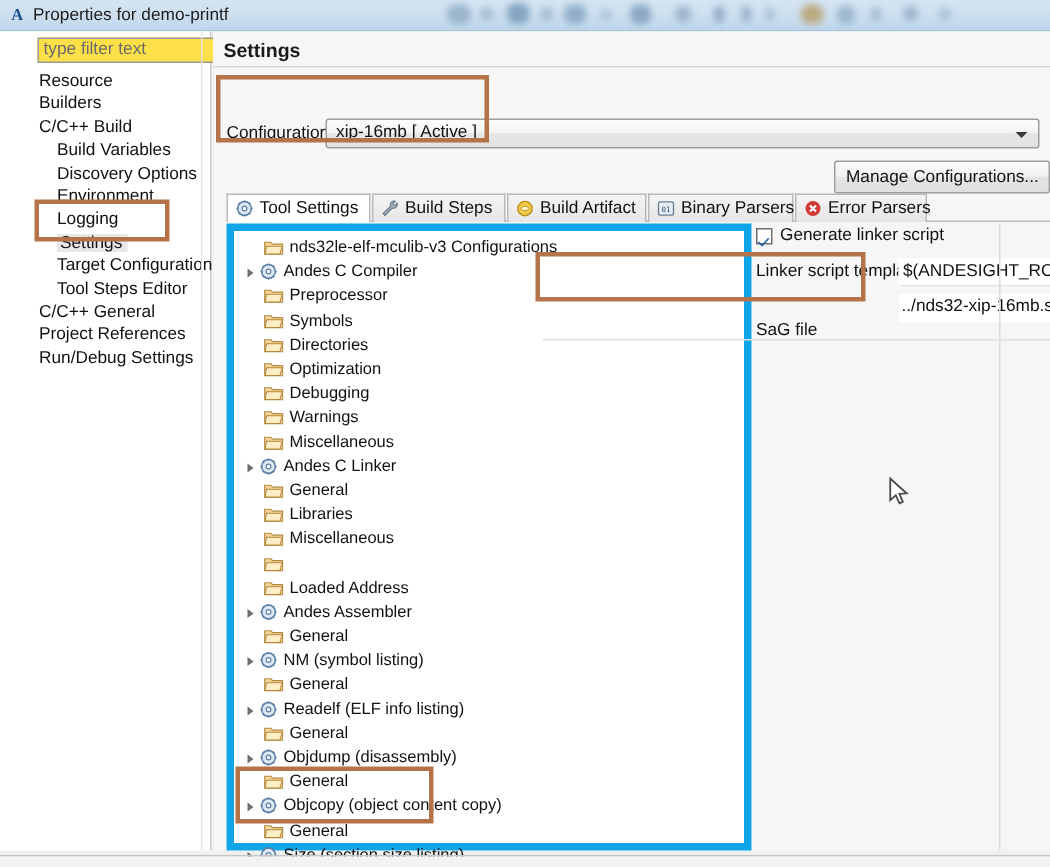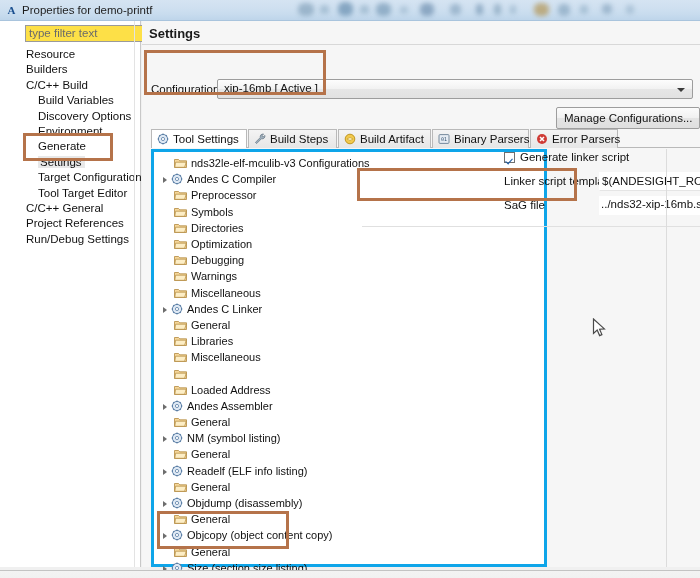--- a/index.html
+++ b/index.html
@@ -103,22 +103,22 @@
     border:1px solid #b9b9b9; border-bottom:none;
     background:linear-gradient(to bottom,#f4f4f4,#e6e6e6);
     display:flex; align-items:center; padding:0 7px 0 5px; font-size:11.5px; color:#111;
     white-space:nowrap;
   }
   .tab.active{ background:#ffffff; }
   .tab .tabicon{ margin-right:4px; display:inline-flex; align-items:center; }
 
   
   #tool-tree-panel{
-    position:absolute; left:9px; top:128px; width:396px; height:418px;
-    background:#fff; border:3px solid #0ea5e9;text-align:center;
+    position:absolute; left:9px; top:128px; width:350px; height:418px;
+    background:#fff; border:5px solid #0ea5e9;text-align:center;
   }
   #tool-tree{ position:absolute; left:0; top:3px; width:348px; }
   .ttrow{
     height:16.2px; line-height:16.2px; font-size:11px; color:#111;
     white-space:nowrap; position:relative; padding-left:8px;
     display:flex; align-items:center;
   }
   .ttrow .twisty{
     width:9px; height:16px; display:inline-block; position:relative; flex:0 0 9px;
   }
@@ -143,21 +143,21 @@
   }
   #gen-check-label{ font-size:11.5px; color:#111; }
   #tmpl-row{ position:absolute; left:0; top:21px; width:338px; height:19px; }
   #tmpl-label{ position:absolute; left:0; top:3px; font-size:11.5px; color:#111; white-space:nowrap; }
   #tmpl-field{
     position:absolute; left:95px; top:0; width:243px; height:19px;
     background:#fff; border:1px solid #fff; border-bottom:1px solid #e5e5e5;
     font-size:11.5px; color:#111; line-height:17px; padding-left:2px; white-space:nowrap; overflow:hidden;
   }
   #sag-row{ position:absolute; left:0; top:45px; width:338px; height:20px; }
-  #sag-label{ position:absolute; left:0; top:3px; font-size:11.5px; color:#111; }
+  #sag-label{ position:absolute; left:0; top:18px; font-size:11.5px; color:#111; }
   #sag-field{
     position:absolute; left:95px; top:0; width:243px; height:19px;
     background:#fff; font-size:11.5px; color:#111; line-height:17px;
     padding-left:2px; white-space:nowrap; overflow:hidden;
   }
   #form-divider{ position:absolute; left:362px; top:205px; width:338px; height:1px; background:#e0e0e0; }
   #right-vline{ position:absolute; left:666px; top:128px; width:1px; height:418px; background:#dcdcdc; }
 
   
   #bottom-sep{
@@ -209,24 +209,24 @@
     <div id="filter-box">
       <span>type filter text</span>
     </div>
     <div id="left-tree">
         <div class="ltrow"><span class="lbl">Resource</span></div>
         <div class="ltrow"><span class="lbl">Builders</span></div>
         <div class="ltrow"><span class="lbl">C/C++ Build</span></div>
         <div class="ltrow lvl2"><span class="lbl">Build Variables</span></div>
         <div class="ltrow lvl2"><span class="lbl">Discovery Options</span></div>
         <div class="ltrow lvl2"><span class="lbl">Environment</span></div>
-        <div class="ltrow lvl2"><span class="lbl">Generate</span></div>
+        <div class="ltrow lvl2"><span class="lbl">Logging</span></div>
         <div class="ltrow lvl2 selected"><span class="lbl">Settings</span></div>
         <div class="ltrow lvl2"><span class="lbl">Target Configuration</span></div>
-        <div class="ltrow lvl2"><span class="lbl">Tool Target Editor</span></div>
+        <div class="ltrow lvl2"><span class="lbl">Tool Steps Editor</span></div>
         <div class="ltrow"><span class="lbl">C/C++ General</span></div>
         <div class="ltrow"><span class="lbl">Project References</span></div>
         <div class="ltrow"><span class="lbl">Run/Debug Settings</span></div>
       </div>
     <div id="left-edge-a"></div>
   </div>
 
   <div id="right-pane">
     <div id="settings-title">Settings</div>
     <div id="title-rule"></div>

